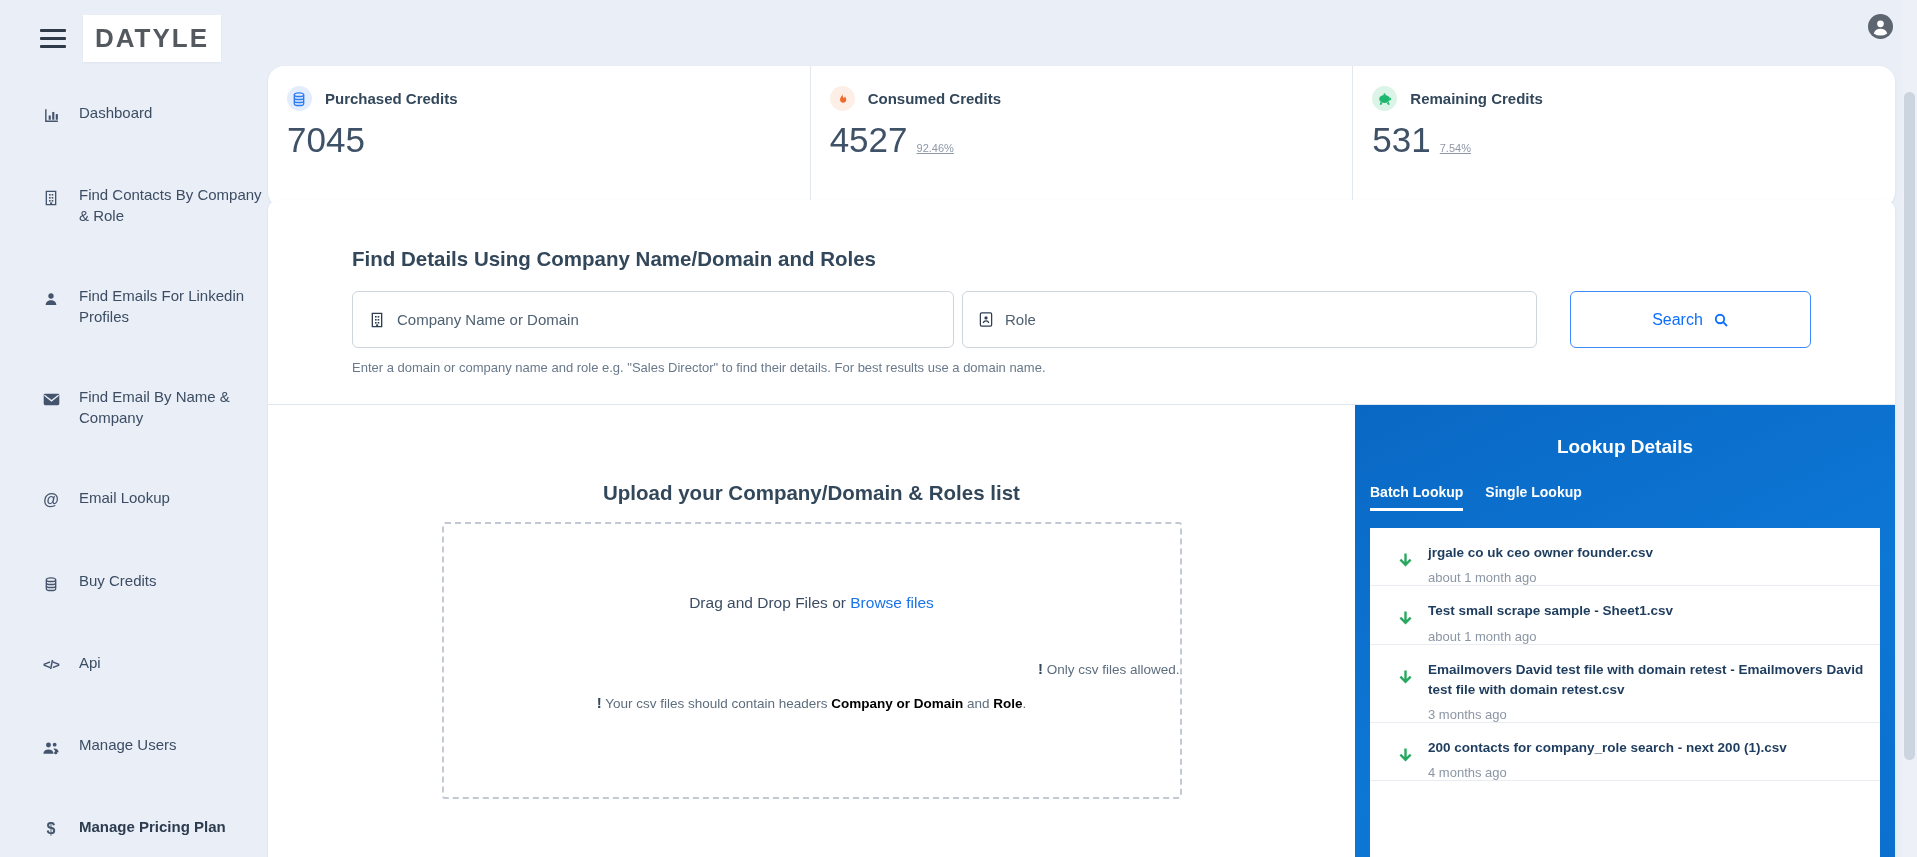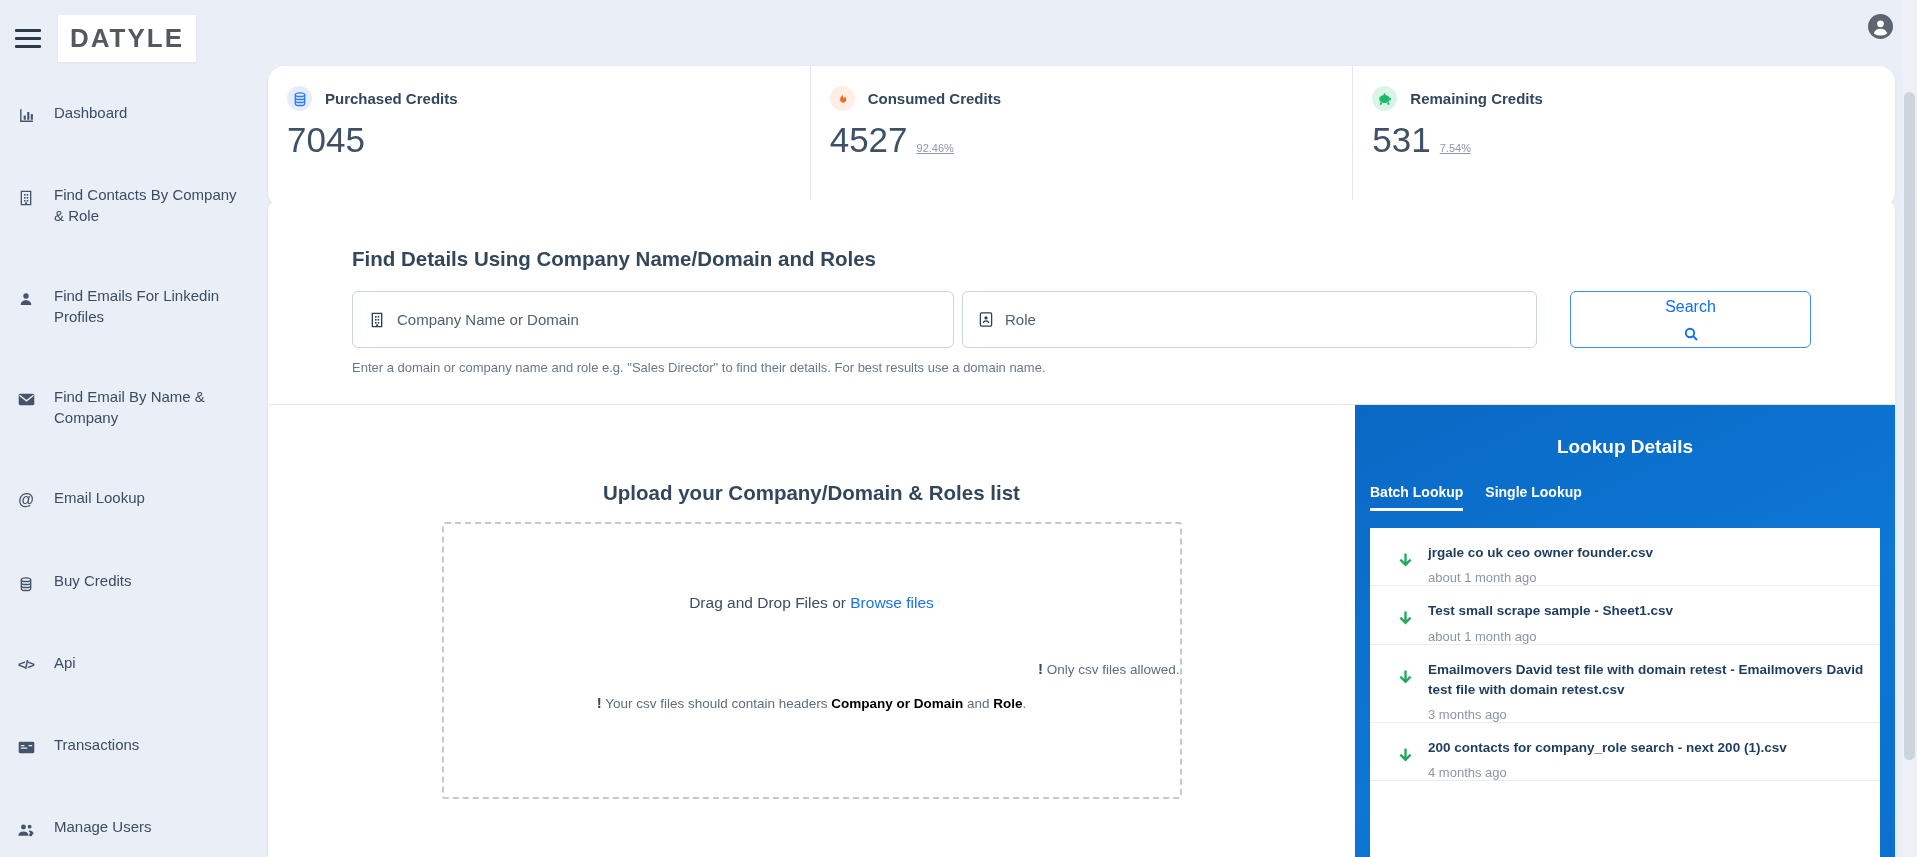--- a/index.html
+++ b/index.html
@@ -6,21 +6,21 @@
   html,body { width:1917px; height:857px; overflow:hidden; }
   body {
     font-family:"Liberation Sans", sans-serif;
     background:#e9eef7;
     color:#33475b;
     position:relative;
   }
   .glyph { font-weight:700; font-style:normal; }
 
   
-  .sidebar { position:absolute; left:0; top:0; bottom:16px; width:267px; background:#e9eef7; }
+  .sidebar { position:absolute; left:0; top:0; bottom:16px; width:267px; background:#e9eef7;padding-left:25px; }
   .sidebar-header { display:flex; align-items:center; gap:13px; padding:15px 0 0 15px; }
   .hamburger { width:30px; height:30px; display:flex; flex-direction:column; justify-content:center; gap:5px; cursor:pointer; }
   .hamburger span { display:block; width:26px; height:3px; background:#2e3a49; border-radius:1px; }
   .logo-box { background:#ffffff; width:138px; height:47px; display:flex; align-items:center; justify-content:center;
     font-size:26px; font-weight:700; letter-spacing:2px; color:#54595f; box-shadow:0 1px 2px rgba(30,50,90,.05); }
   .nav { margin-top:35px; padding-left:15px; display:flex; flex-direction:column;gap:48px; }
   .nav-item { display:flex; gap:17px; padding:5px 0 6px; align-items:flex-start; color:#3c4d63; font-size:15px; line-height:21px; cursor:pointer; }
   .nav-icon { width:22px; flex:none; text-align:center; color:#44546c; padding-top:2px; font-size:13px; }
   .nav-icon svg { display:inline-block; vertical-align:middle; }
   .nav-label { width:184px; }
@@ -29,21 +29,21 @@
   .manage-app .line { flex:1; height:1px; background:#d3dae4; }
   .logout-item { display:flex; padding:12px 0 0 15px; color:#1976e8; font-weight:700; font-size:15px; align-items:center; cursor:pointer; }
   .logout-item .nav-icon { color:#1976e8; padding-top:0; }
 
   
   .avatar { position:absolute; top:14px; right:24px; width:25px; height:25px; border-radius:50%;
     background:#5d6570; display:flex; align-items:center; justify-content:center; cursor:pointer; }
 
   
   .stats-card { position:absolute; left:268px; top:66px; width:1627px; height:142px; background:#fff;
-    border-radius:16px; box-shadow:0 1px 3px rgba(20,40,80,.07); display:flex; }
+    border-radius:16px; box-shadow:0 1px 3px rgba(20,40,80,.07); display:flex;justify-content:flex-end; }
   .stat { flex:1; padding:20px 0 0 19px; }
   .stat + .stat { border-left:1px solid #e3e8ef; }
   .stat-head { display:flex; align-items:center; gap:13px; }
   .stat-icon { width:25px; height:25px; border-radius:50%; display:flex; align-items:center; justify-content:center; }
   .stat-icon.blue { background:#e3edfd; color:#2b7bf3; }
   .stat-icon.orange { background:#fdeee6; color:#f06a2c; }
   .stat-icon.green { background:#dcf4e8; color:#1fb66f; }
   .stat-label { font-size:15px; font-weight:700; color:#33475b; }
   .stat-value-row { margin-top:11px; display:flex; align-items:flex-end; gap:9px; }
   .stat-value { font-size:35px; color:#3e5166; line-height:1; }
@@ -58,21 +58,21 @@
   .text-input { height:57px; border:1px solid #cdd4dc; border-radius:6px; display:flex; align-items:center; gap:12px;
     padding:0 16px; background:#fff; color:#3c4d63;justify-content:space-between; }
   .input-company { width:602px; }
   .input-role { flex:1; }
   .text-input input { border:none; outline:none; flex:1; font-size:15px; color:#3c4d63;
     font-family:"Liberation Sans", sans-serif; background:transparent; }
   .text-input input::placeholder { color:#4f6071; opacity:1; }
   .input-icon { color:#2f3e52; display:flex; }
   .search-btn { width:241px; margin-left:25px; height:57px; border:1px solid #3d8bfd; border-radius:6px; background:#fff;
     color:#0d6efd; font-size:16px; font-weight:400; display:flex; align-items:center; justify-content:center; gap:10px;
-    cursor:pointer; font-family:"Liberation Sans", sans-serif;flex-direction:column; }
+    cursor:pointer; font-family:"Liberation Sans", sans-serif; }
   .search-help { margin-top:12px; font-size:13px; color:#69798b; line-height:16px; }
 
   .bottom-section { display:flex; margin-top:28px; border-top:1px solid #e1e7ee; height:475px; }
   .upload-area { width:1087px; text-align:center; }
   .upload-title { margin-top:74px; font-size:20.5px; font-weight:700; color:#33475b; line-height:28px; }
   .dropzone { margin:15px auto 0; width:740px; height:277px; border:2px dashed #c2c9d2; border-radius:3px; }
   .drop-text { margin-top:70px; font-size:15.5px; color:#3c4d63; }
   .browse-link { color:#1a73e8; cursor:pointer; }
   .drop-note { font-size:13.5px; color:#5d6d7e; white-space:pre-wrap; }
   .drop-note.first { margin-top:48px;text-align:right; }
@@ -167,27 +167,20 @@
             <path d="M5 14.5V19c0 1.5 3.1 2.8 7 2.8s7-1.3 7-2.8v-4.5"></path>
           </svg></span>
         <span class="nav-label">Buy Credits</span>
       </div>
 
       <div class="nav-item">
         <span class="nav-icon"><span class="glyph" style="font-size:13px; letter-spacing:-1px;">&lt;/&gt;</span></span>
         <span class="nav-label">Api</span>
       </div>
 
-      <div class="nav-item">
-        <span class="nav-icon"><svg width="17" height="15" viewBox="0 0 24 20" fill="currentColor">
-            <rect x="1" y="2" width="22" height="16" rx="2"></rect>
-            <path d="M4 7.5h5M4 11h9M15 7.5h5" stroke="#e9eef7" stroke-width="1.8" fill="none"></path>
-          </svg></span>
-        <span class="nav-label">Transactions</span>
-      </div>
 
       <div class="nav-item">
         <span class="nav-icon"><svg width="18" height="16" viewBox="0 0 24 22" fill="currentColor">
             <circle cx="8.5" cy="7" r="3.4"></circle>
             <path d="M1.5 19c0-3.8 3.1-5.8 7-5.8s7 2 7 5.8z"></path>
             <circle cx="17" cy="6.5" r="2.6"></circle>
             <path d="M16.5 11.6c3.3 0 6 1.8 6 5.2h-4.4a8.6 8.6 0 00-2.8-4.6z"></path>
             <circle cx="18.5" cy="17.5" r="2.2"></circle>
           </svg></span>
         <span class="nav-label">Manage Users</span>

